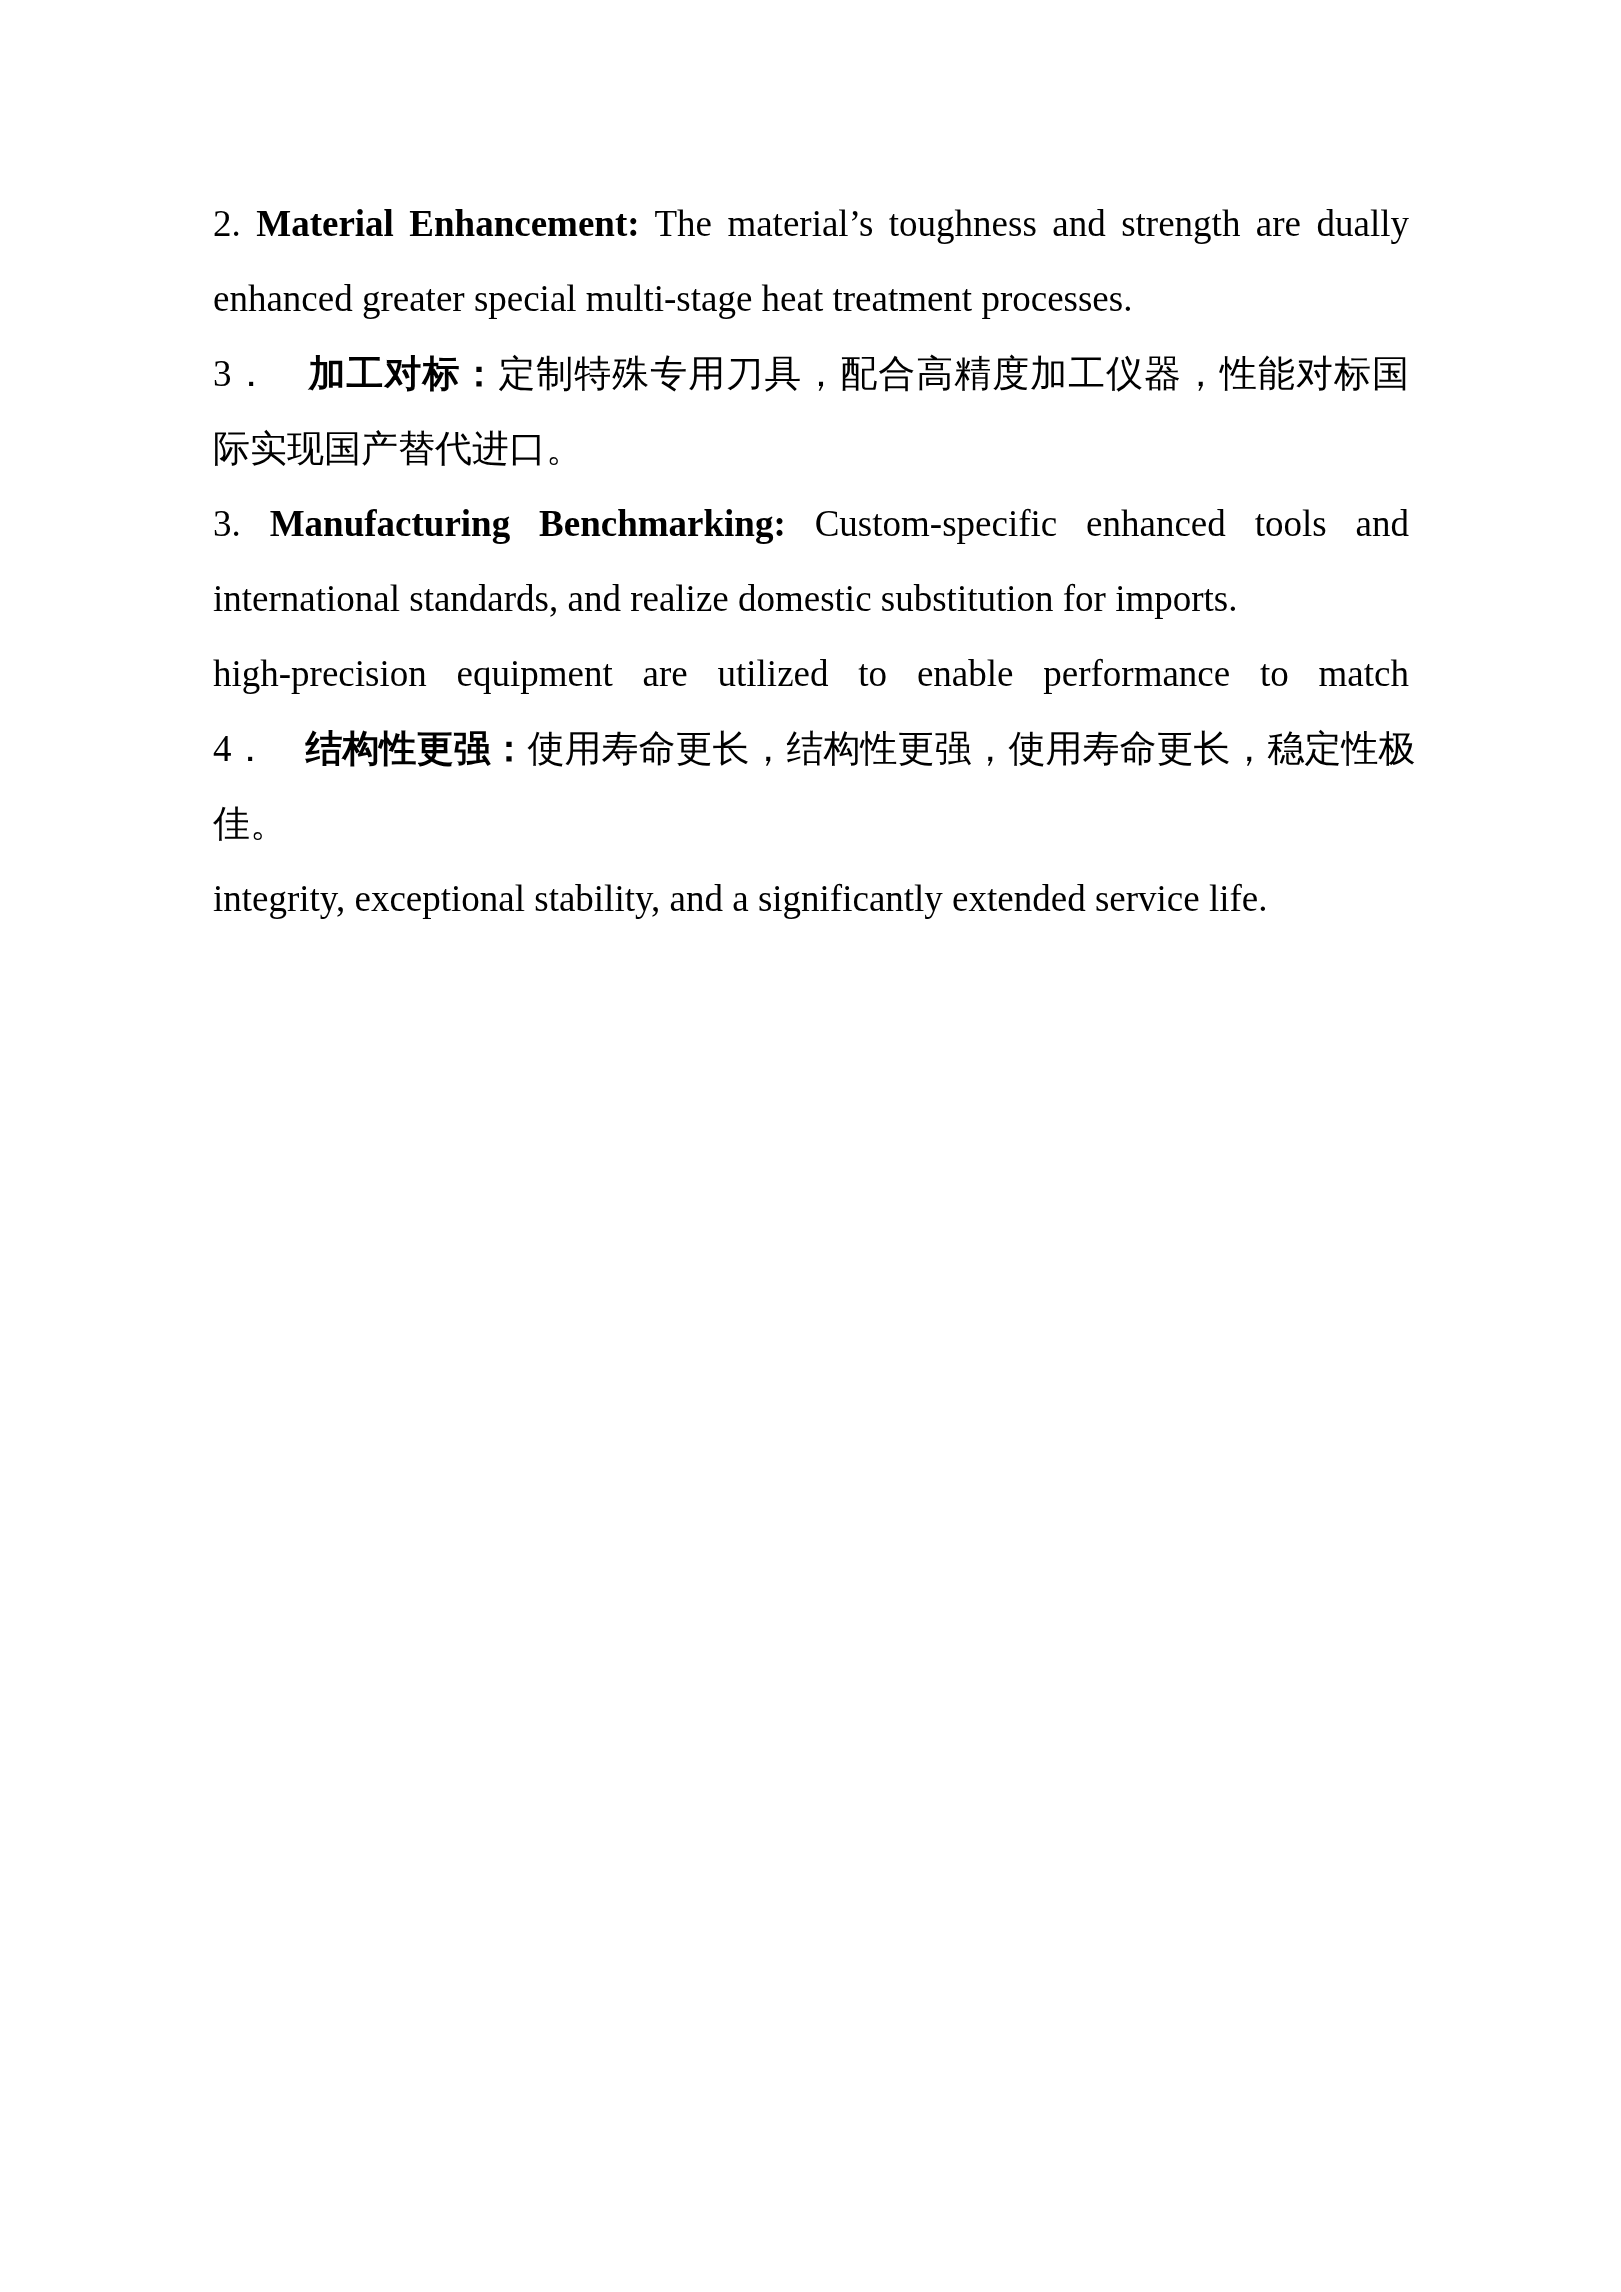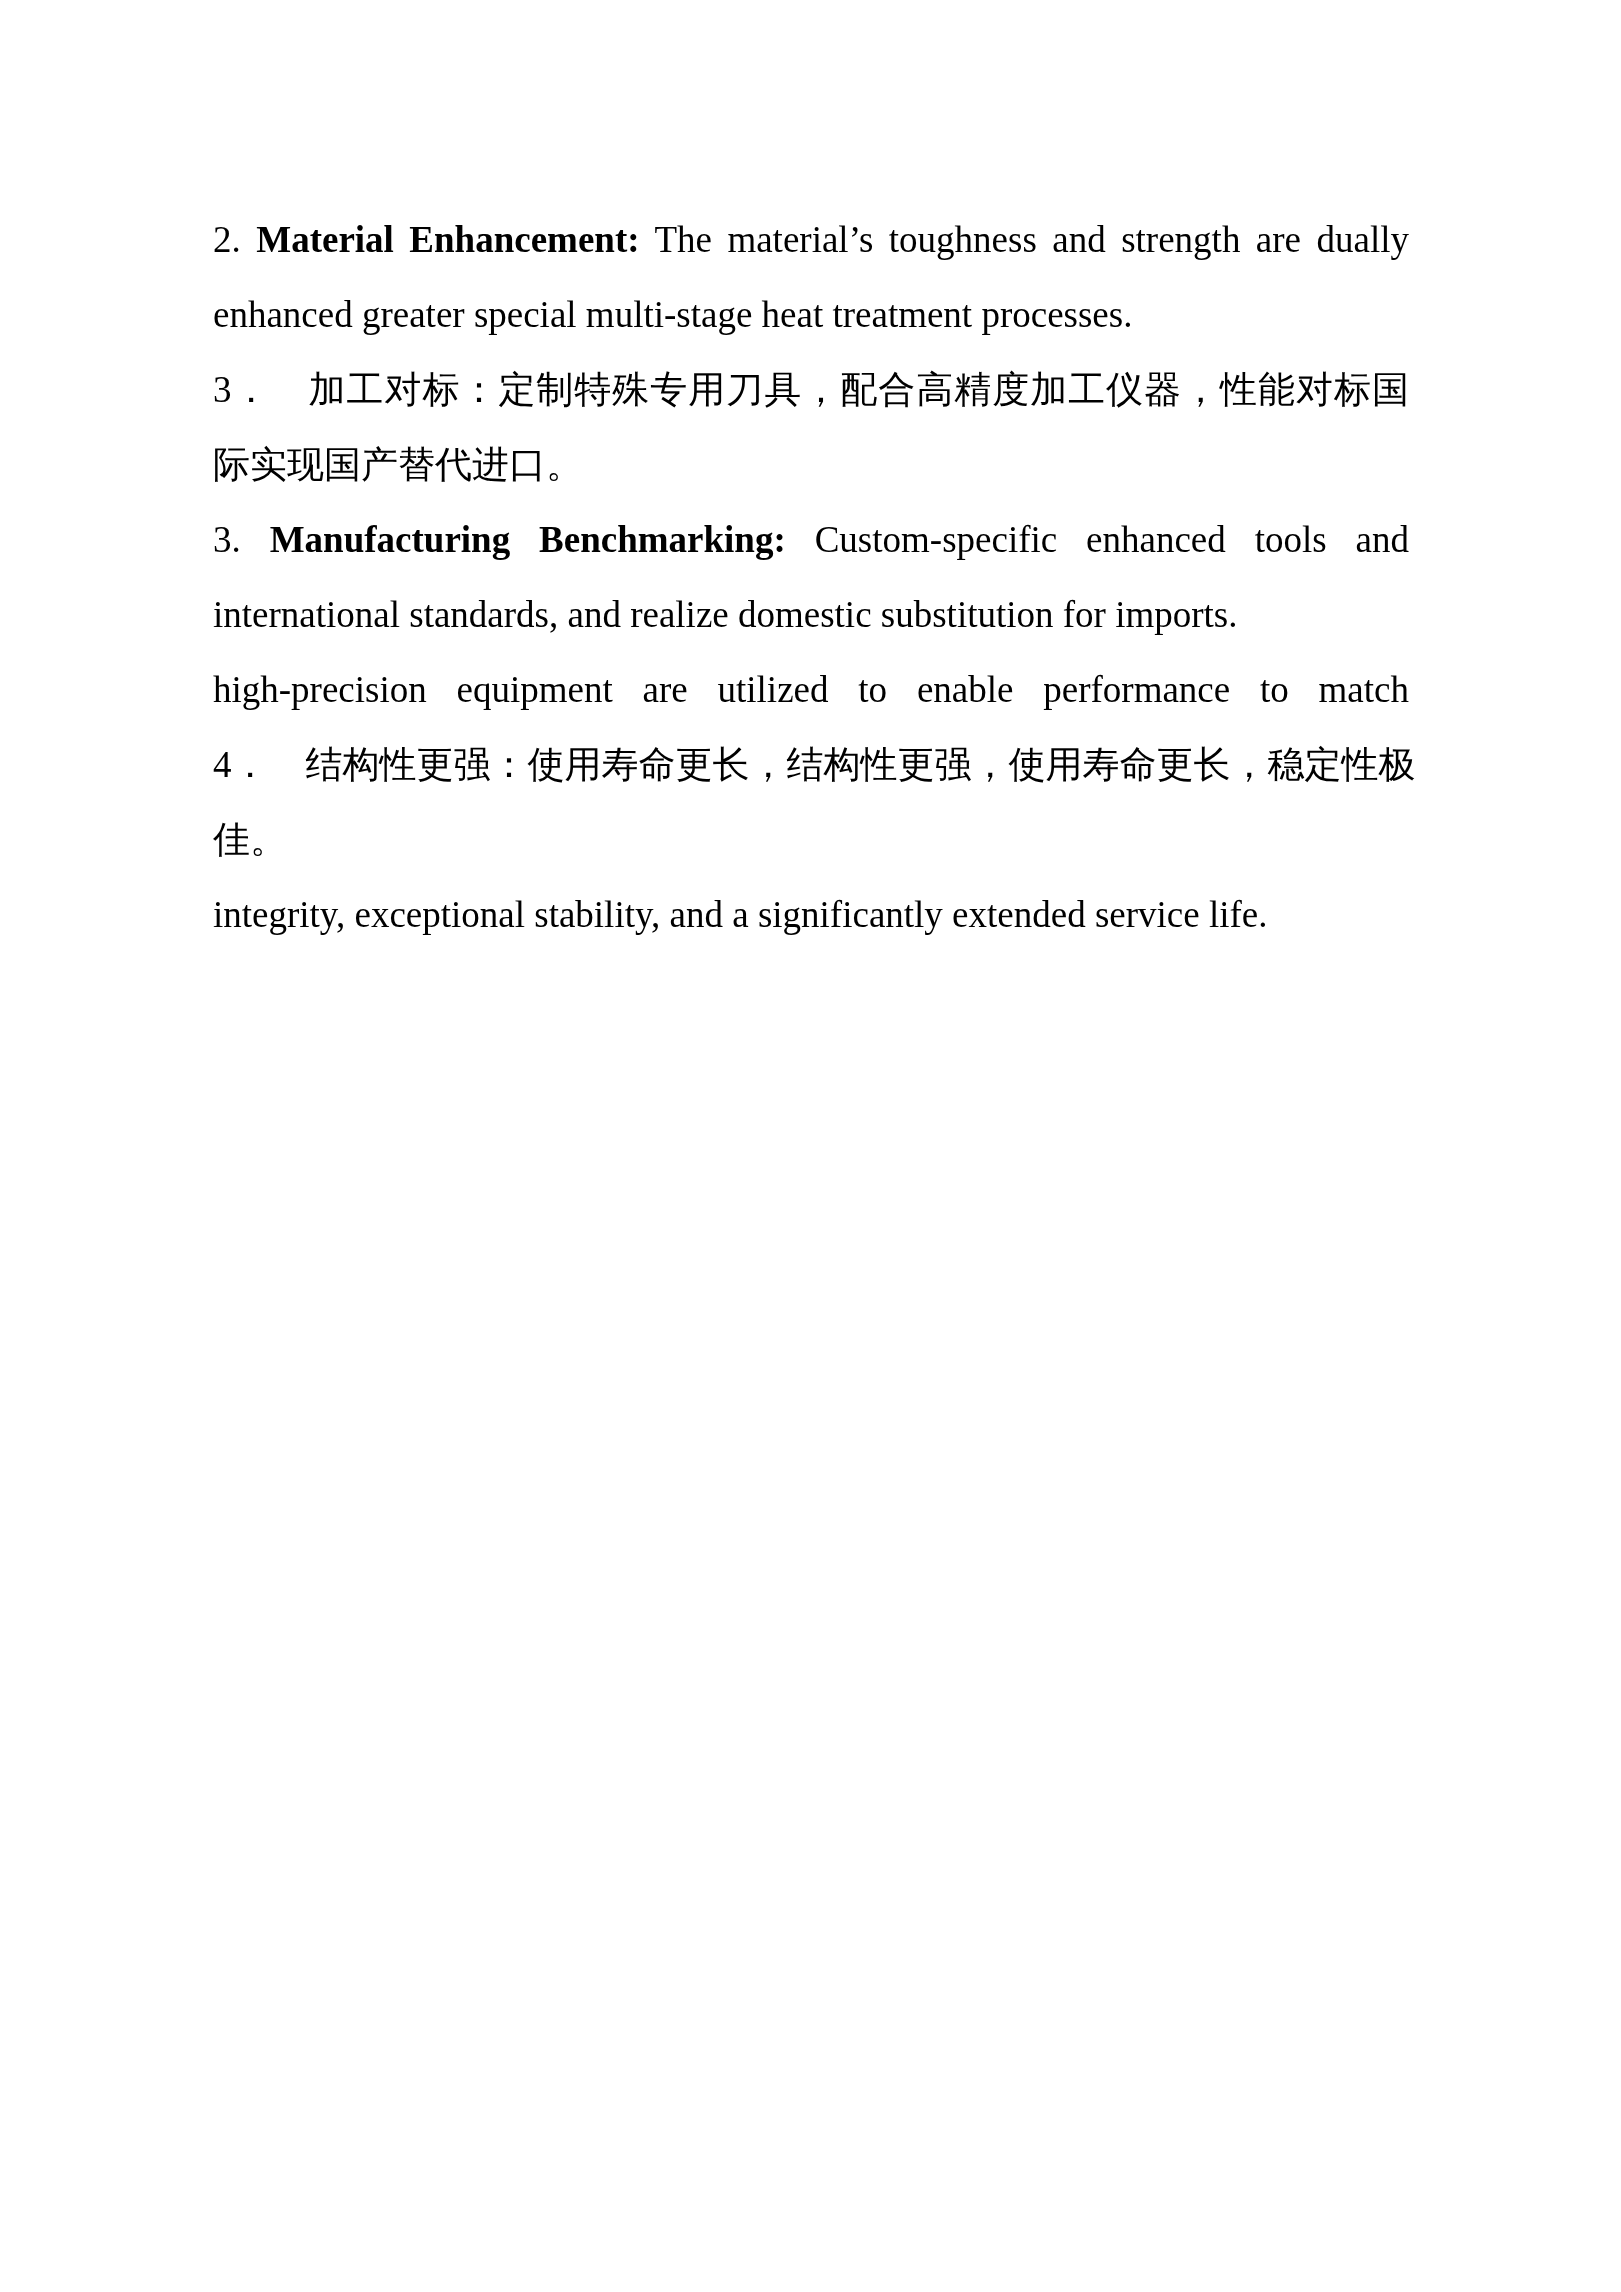--- a/index.html
+++ b/index.html
@@ -12,21 +12,21 @@
     width: 1621px;
     height: 2293px;
     background: #ffffff;
     color: #000000;
     font-family: "Liberation Serif", "DejaVu Serif", serif;
     overflow: hidden;
   }
   .textblock {
     position: absolute;
     left: 213px;
-    top: 202px;
+    top: 186px;
     width: 1196px;
   }
   .para {
     margin: 0;
     padding: 0;
   }
   .line {
     font-size: 37px;
     line-height: 75px;
     white-space: nowrap;
@@ -34,21 +34,21 @@
   }
   .line.j {
     text-align: justify;
     text-align-last: justify;
     -moz-text-align-last: justify;
   }
   .b {
     font-weight: bold;
   }
   .zh-label {
-    font-weight: normal;
+    font-weight: bold;
     font-family: "DejaVu Sans", "Liberation Sans", sans-serif;
   }
 </style>
 </head>
 <body>
 
 <div class="page">
   <div class="textblock">
 
     <div class="para">

